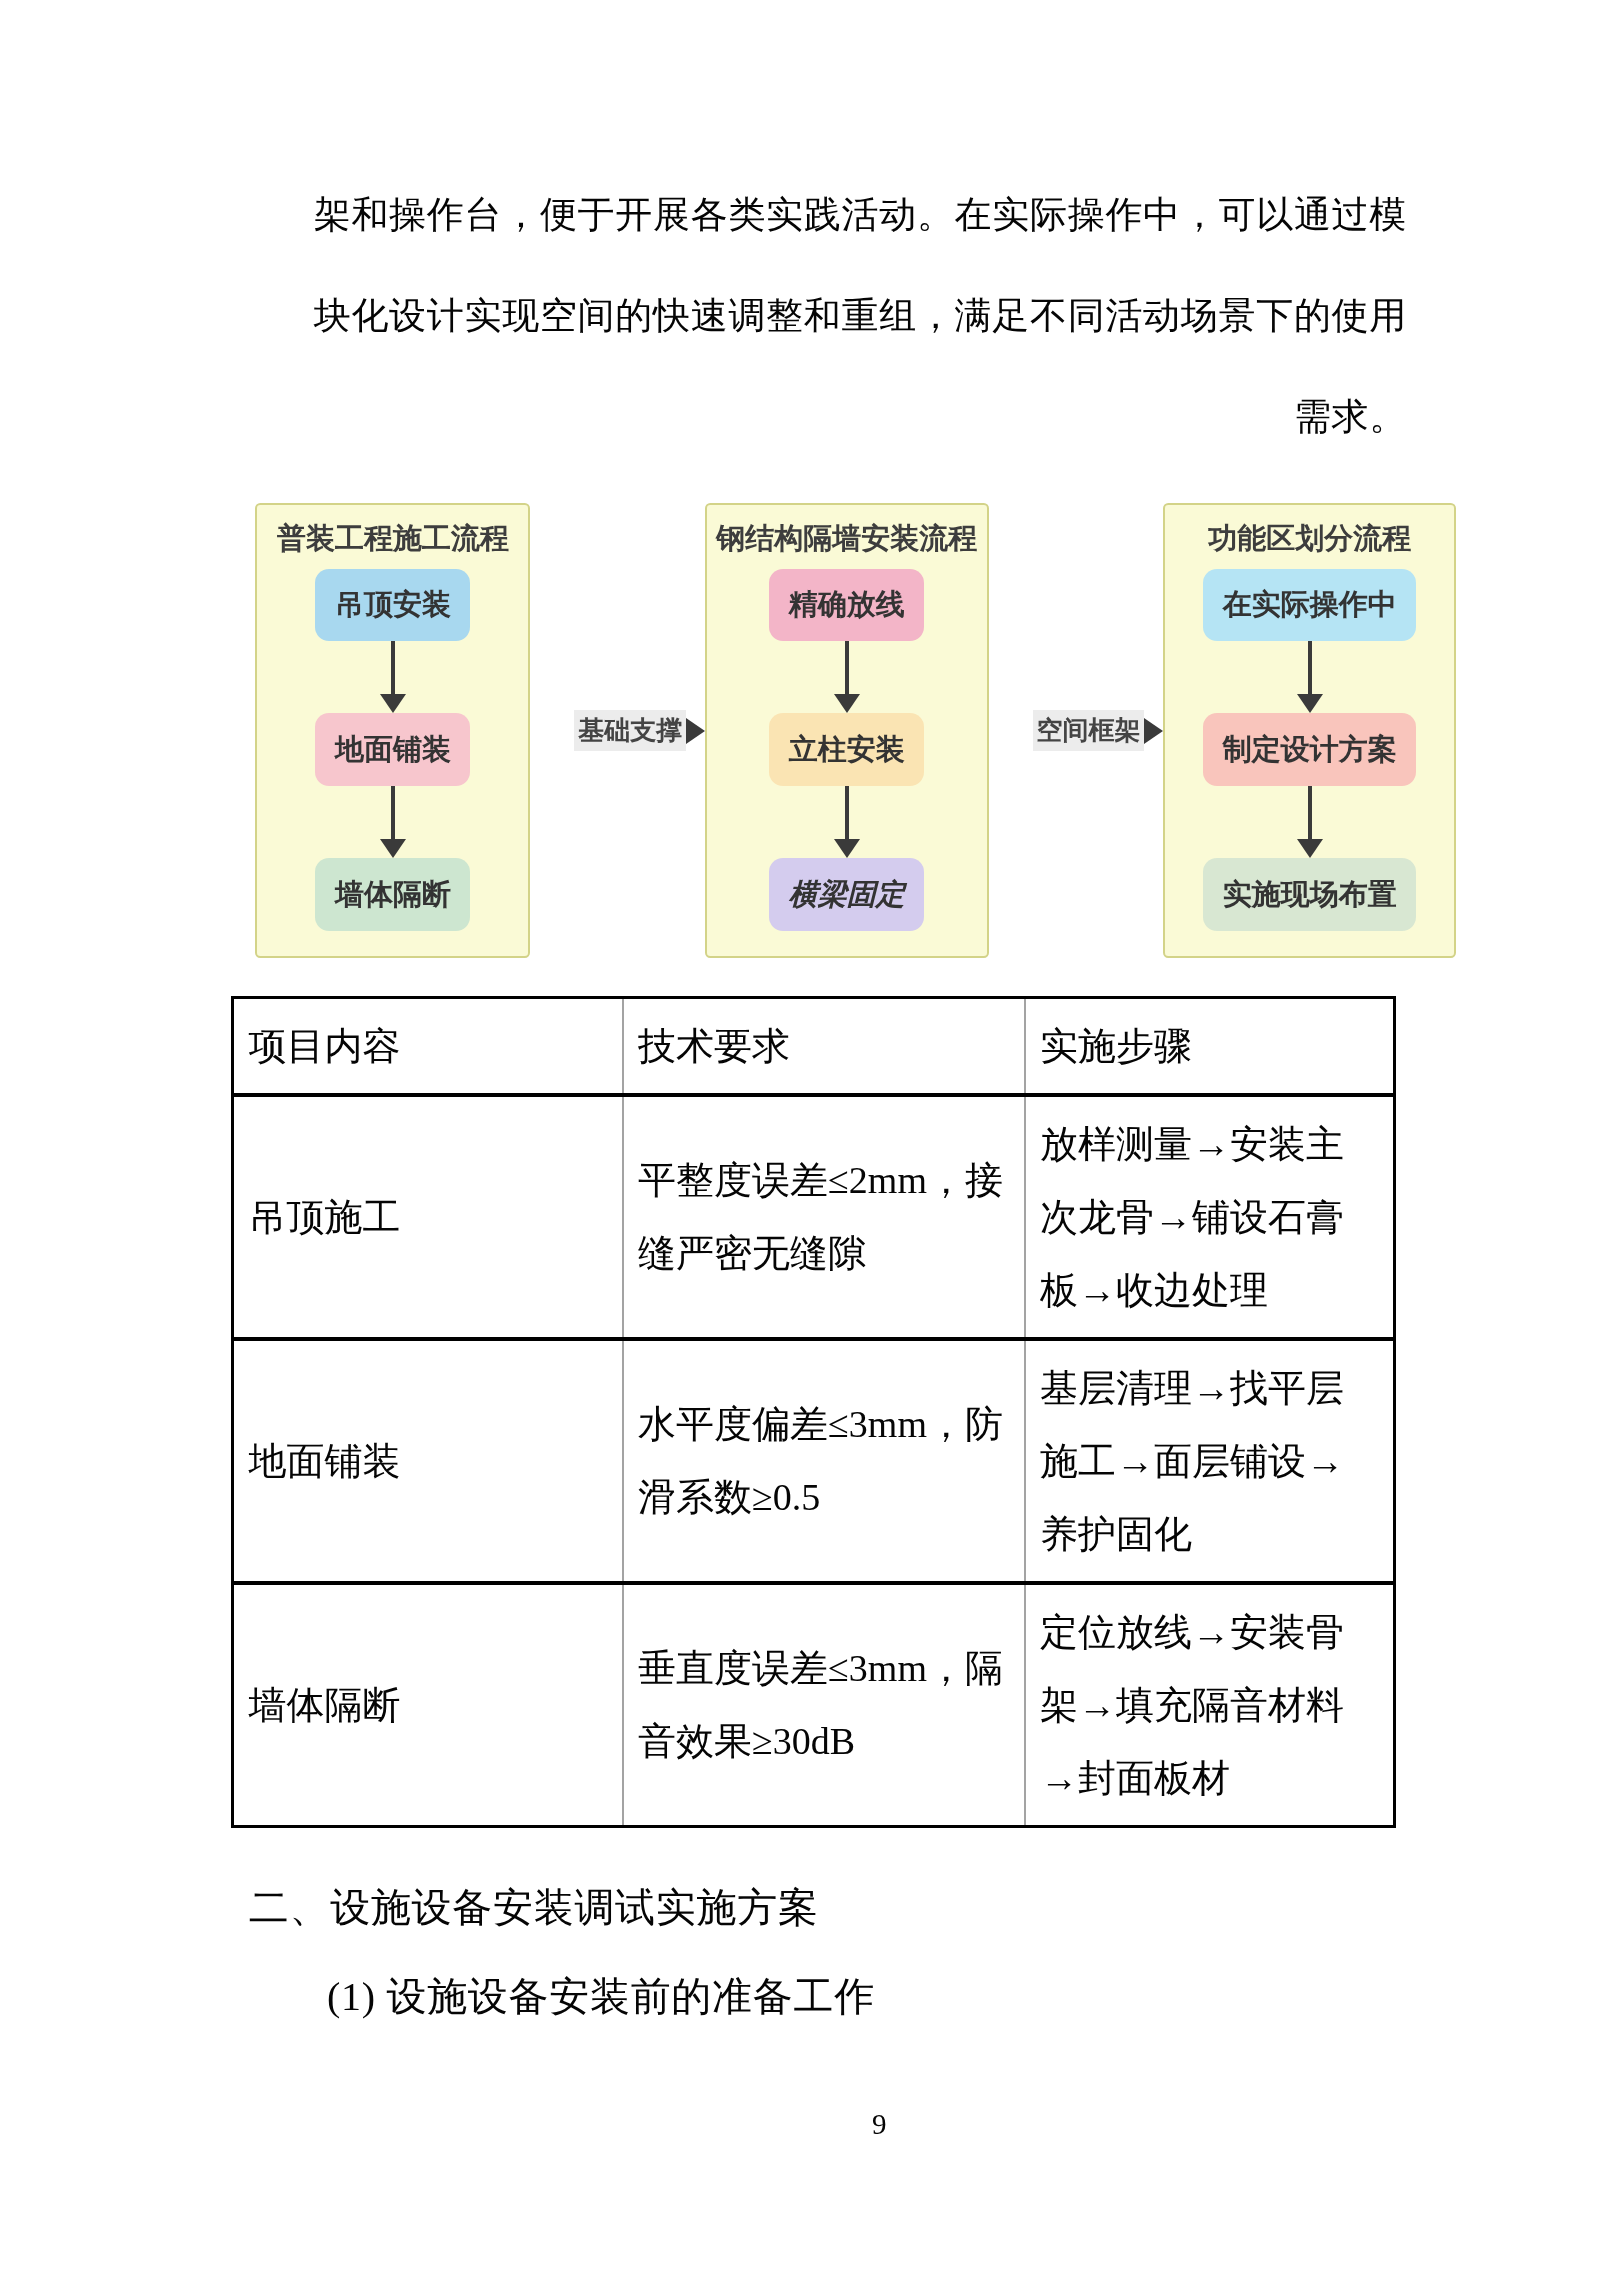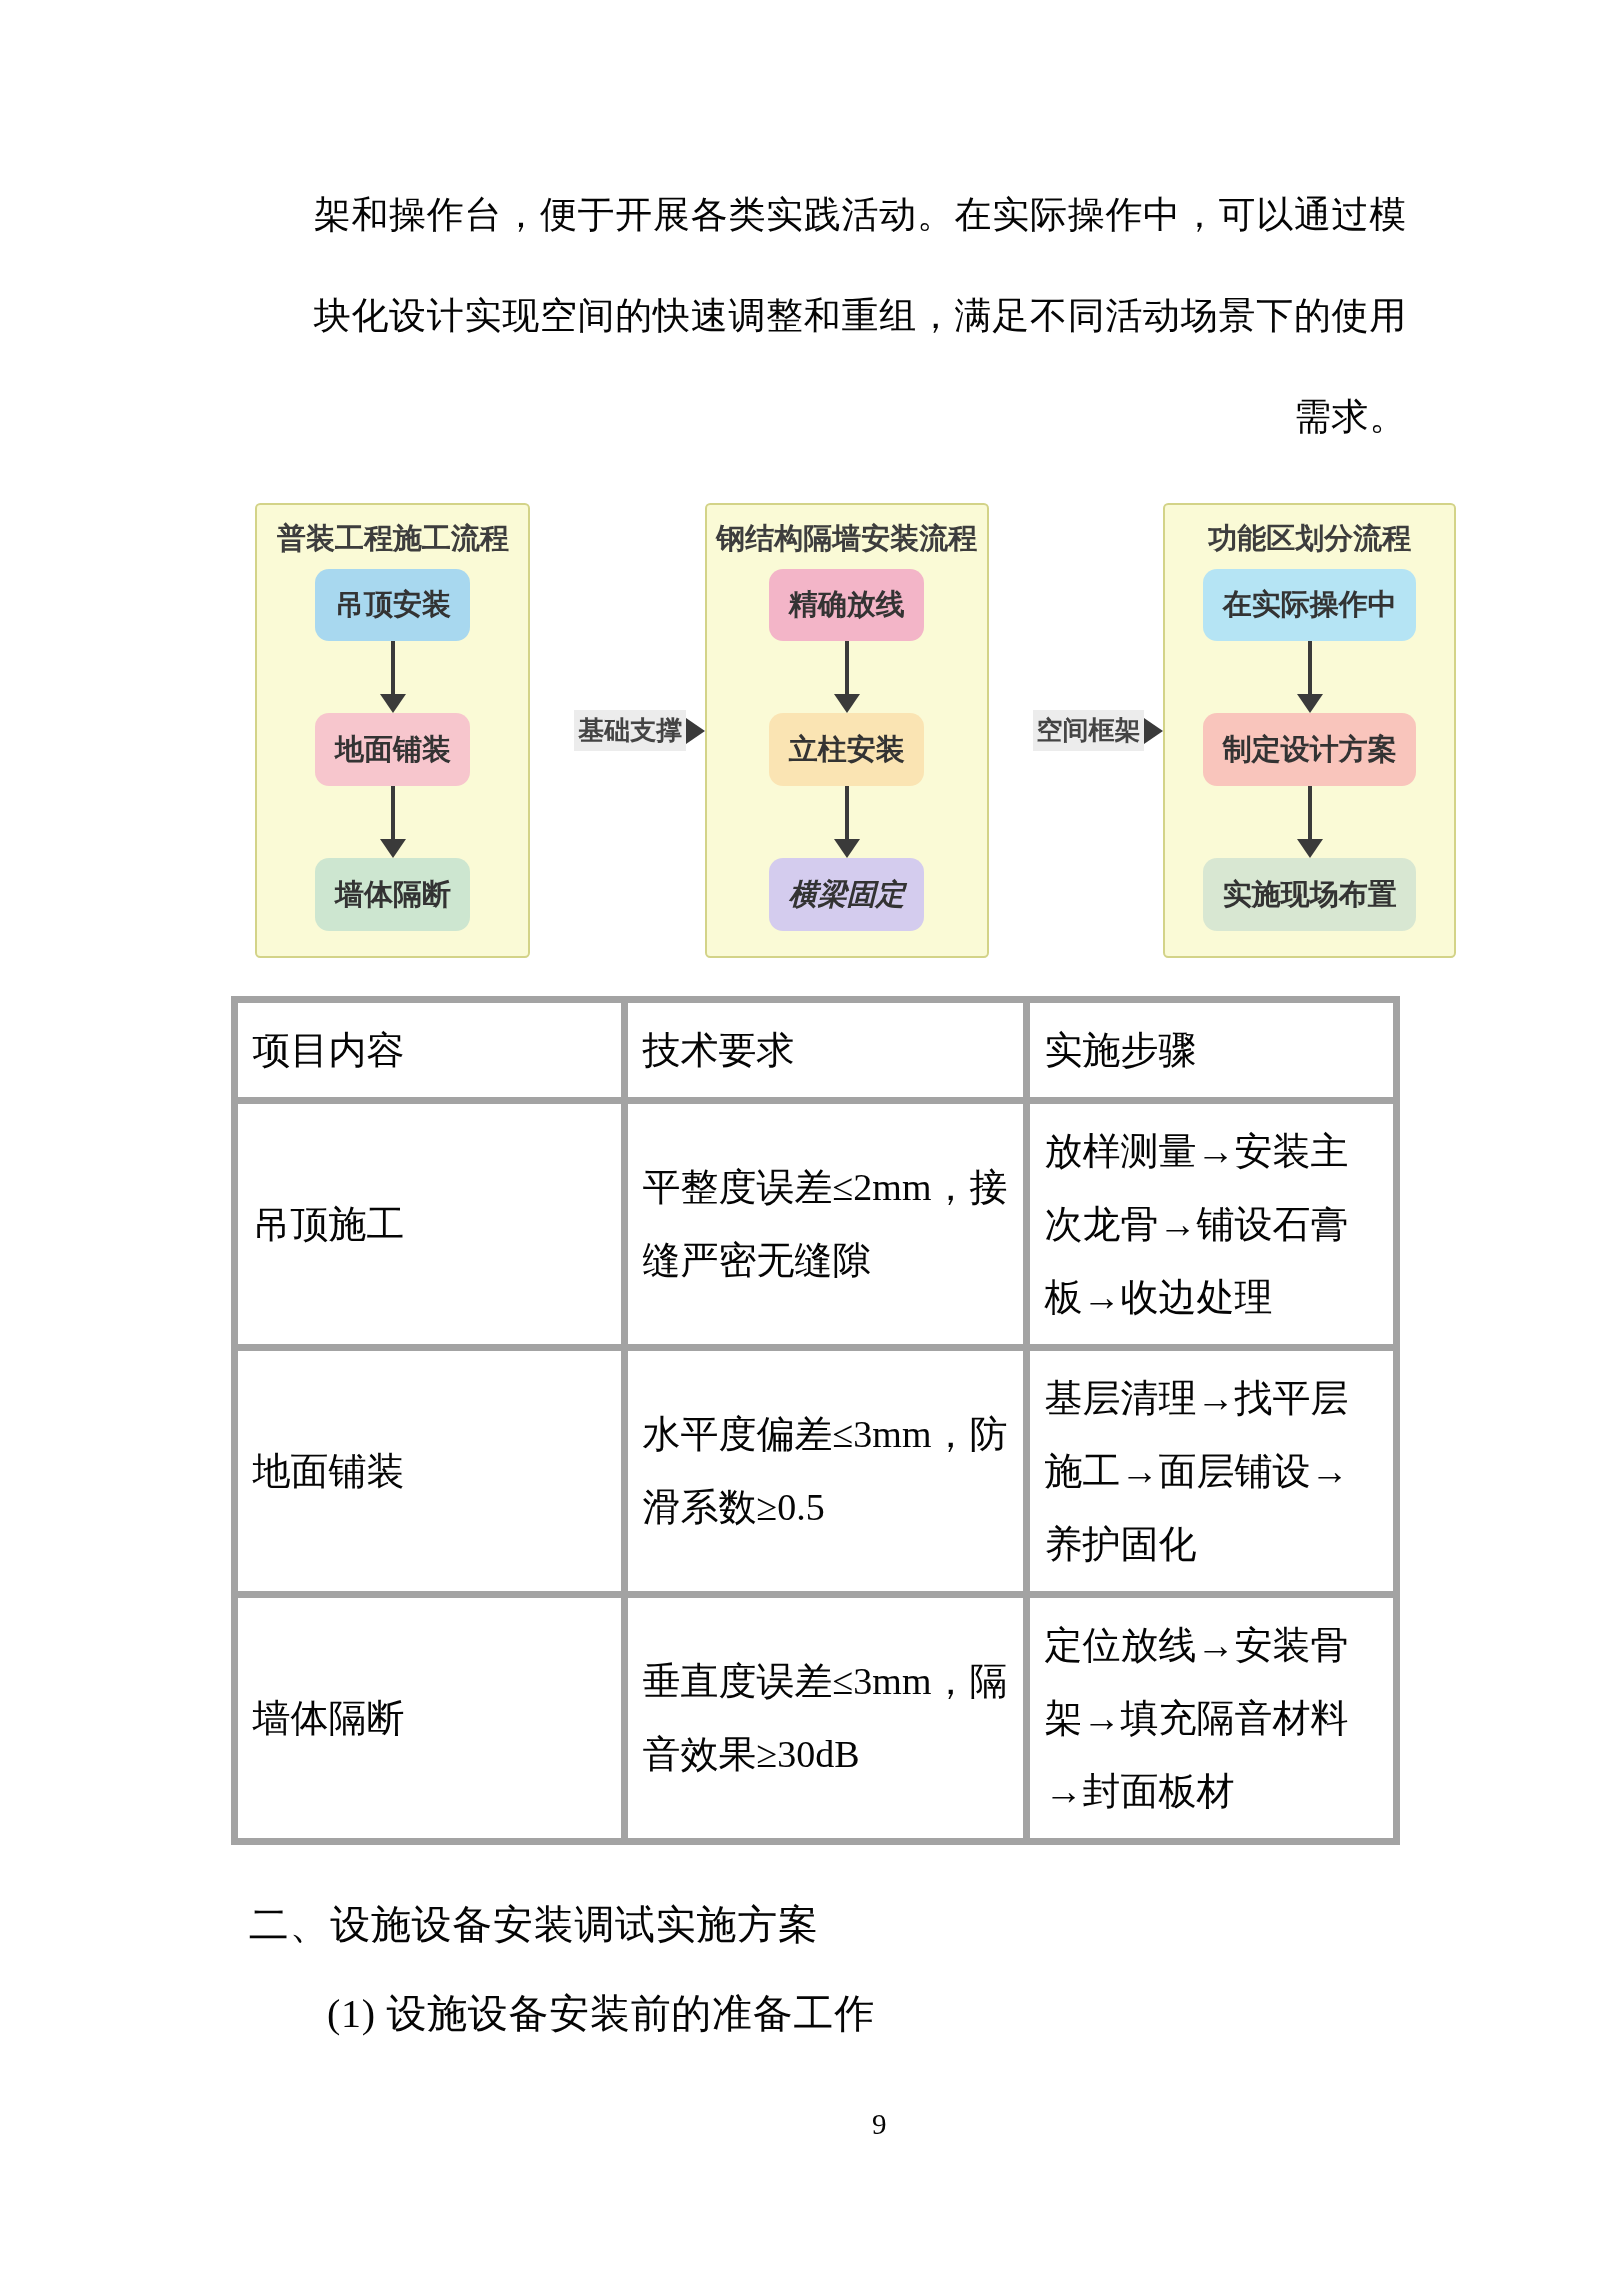--- a/index.html
+++ b/index.html
@@ -114,21 +114,21 @@
     width: 1161px;
     border-collapse: collapse;
     table-layout: fixed;
     font-size: 38px;
     color: #050505;
   }
   .spec-table col.c1 { width: 390px; }
   .spec-table col.c2 { width: 402px; }
   .spec-table col.c3 { width: 370px; }
   .spec-table th, .spec-table td {
-    border: 7px solid #a3a3a3;
+    border: 2px solid #a3a3a3;
     text-align: left;
     font-weight: normal;
     vertical-align: middle;
     padding: 10.5px 14.4px;
     line-height: 73px;
   }
   .spec-table thead th { height: 81px; }
   .spec-table tbody td { border-top: 4.6px solid #000000; height: 232px; }
   .spec-table { border: 3.3px solid #000000; }
 

